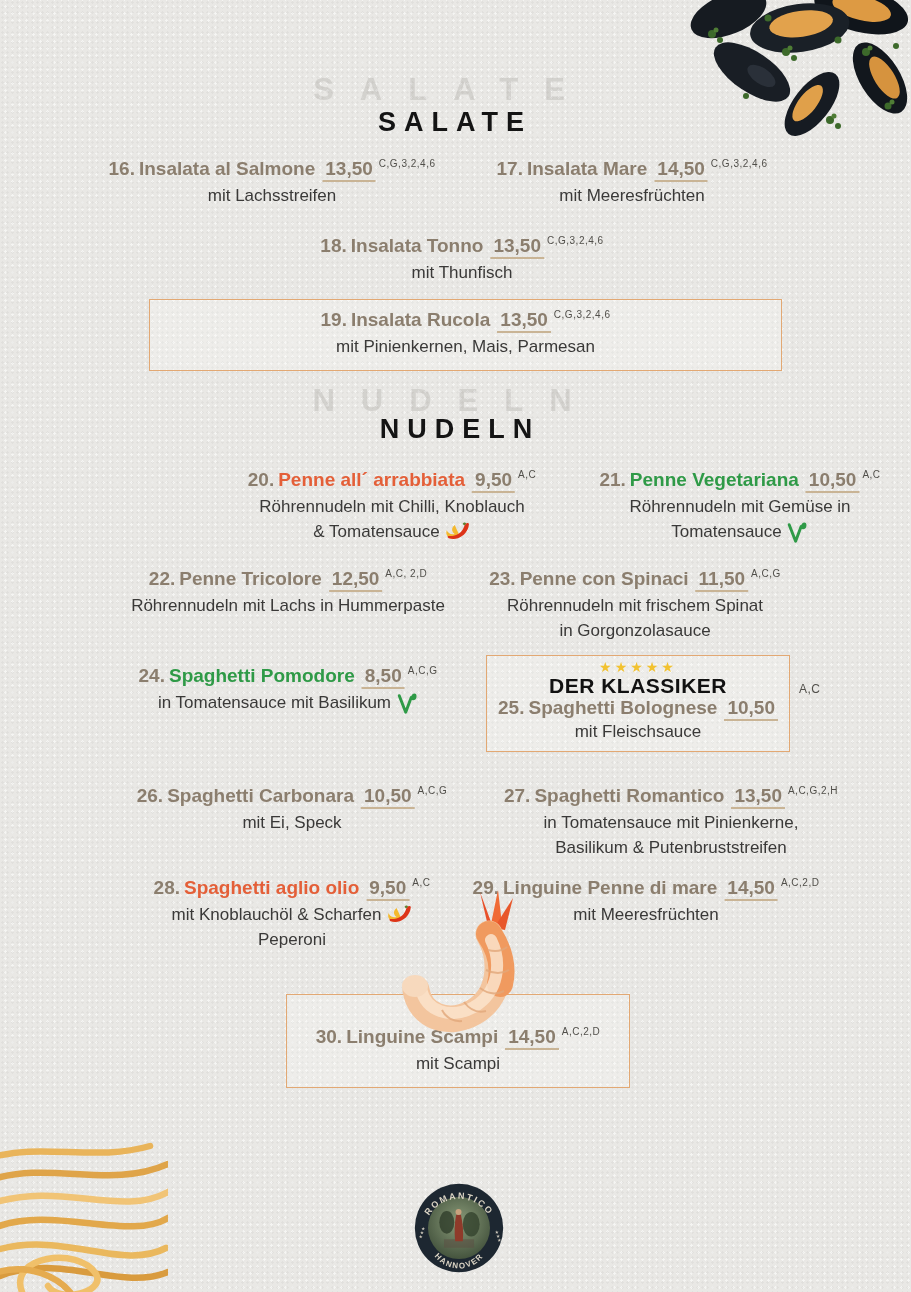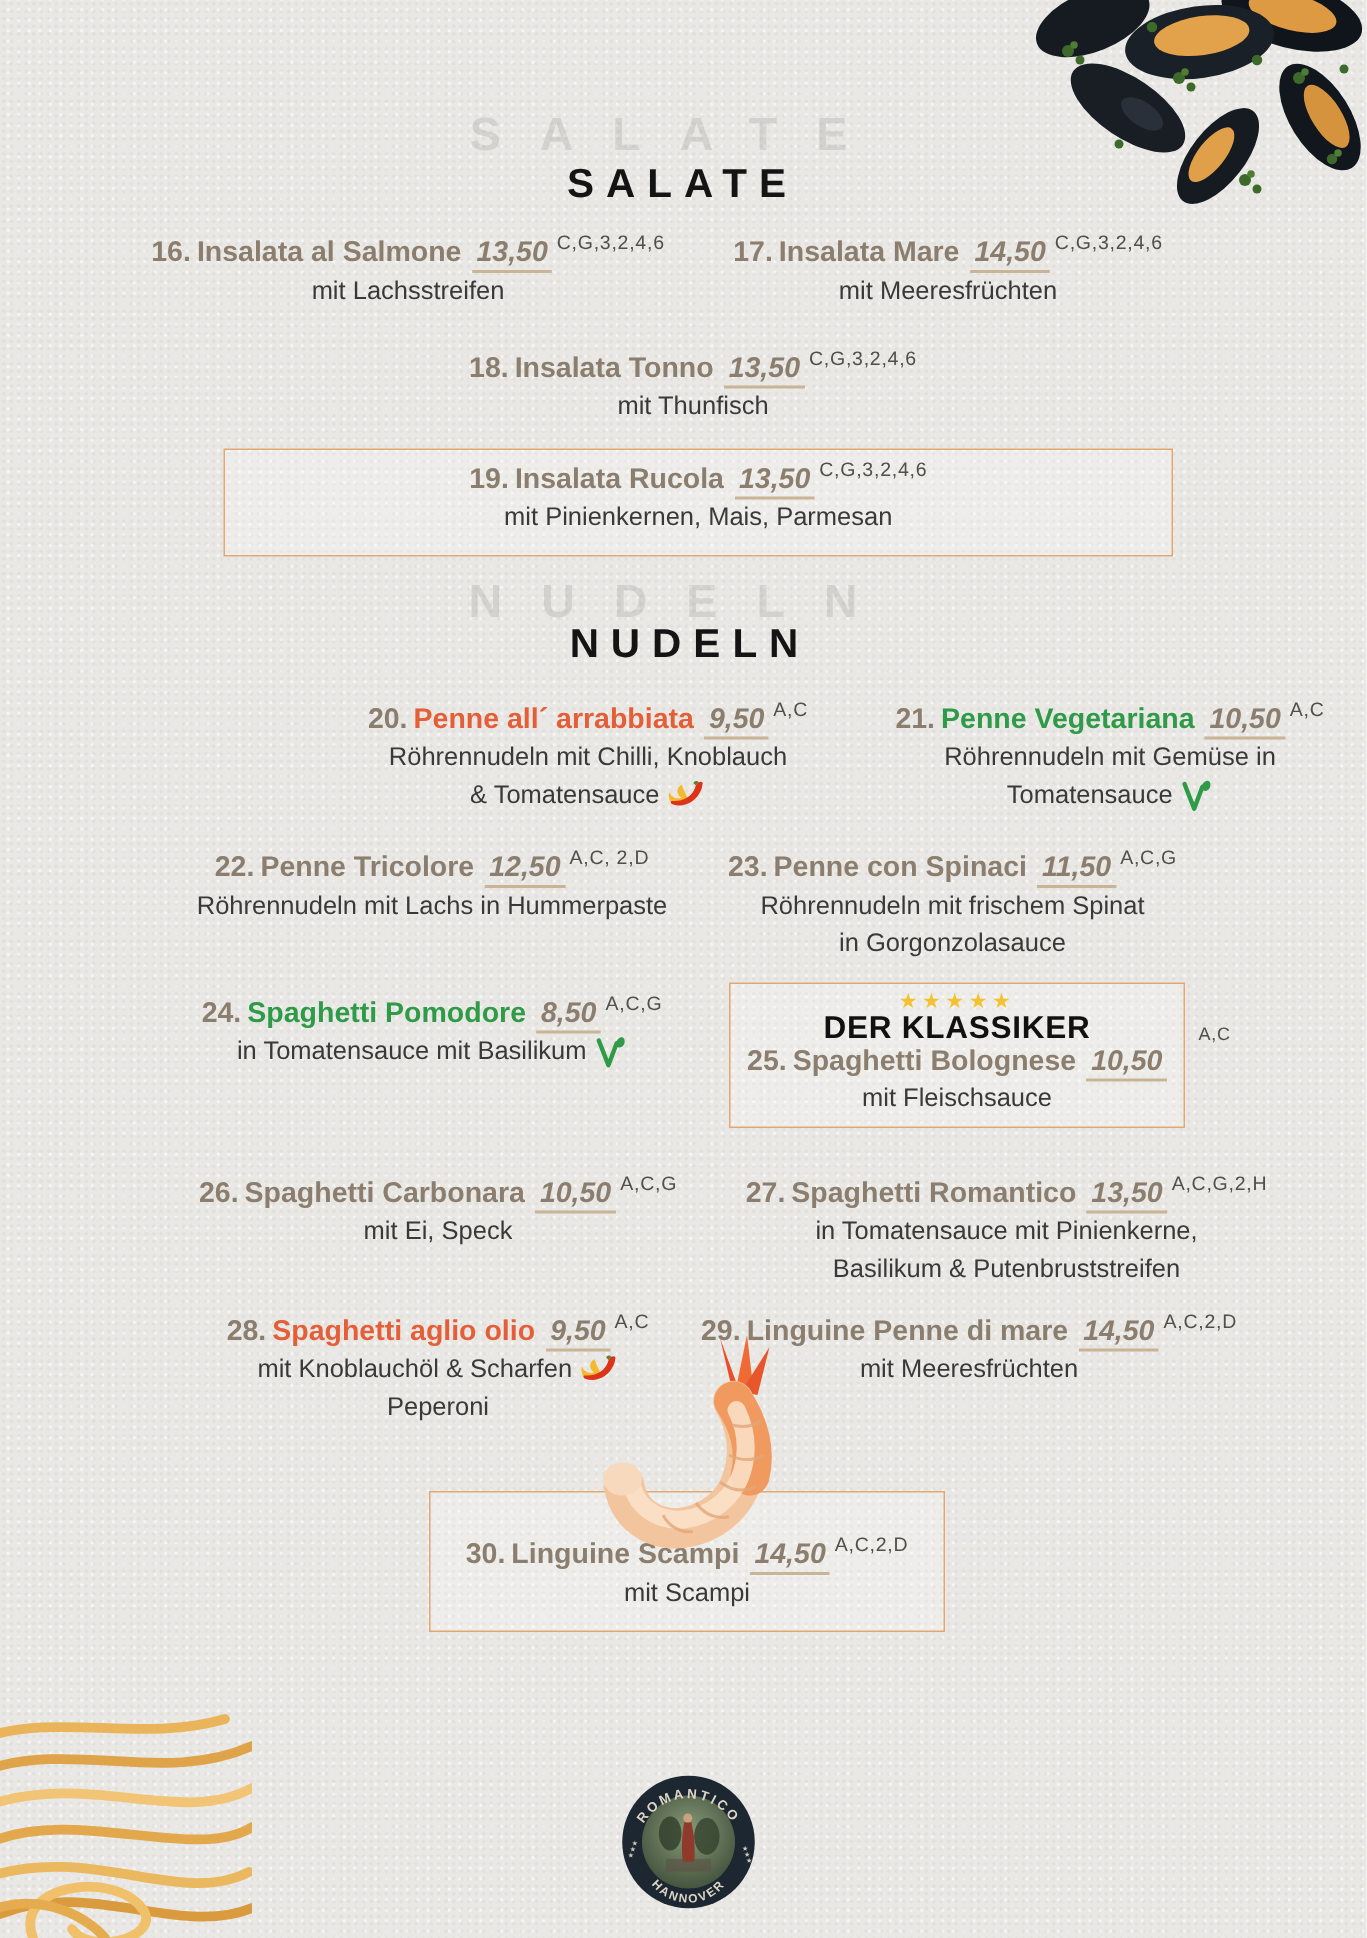--- a/index.html
+++ b/index.html
@@ -22,23 +22,23 @@
   }
   .header {
     font-weight:bold; font-size:27px; letter-spacing:8px;
     color:#141414; white-space:nowrap;
   }
   .item { text-align:center; white-space:nowrap; }
   .t { font-size:19px; font-weight:bold; color:#8b7e6e; line-height:23px; }
   .t .nm { margin-left:4px; }
   .t .nm.orange { color:#e45f38; }
   .t .nm.green  { color:#2f9a47;margin-top:48px; }
-  .t .price { margin-left:7px; border-bottom:2px solid #c9b495; padding:0 3px 1px;font-style:italic; }
+  .t .price { margin-left:7px; border-bottom:2px solid #c9b495; padding:0 3px 1px; }
   .alg {
-    font-size:13px; font-weight:normal; color:#514f4a;
+    font-size:10px; font-weight:normal; color:#514f4a;
     position:relative; top:-8px; margin-left:3px; letter-spacing:0.5px;
   }
   .alg-abs { position:absolute; font-size:12px; color:#514f4a; letter-spacing:0.5px; }
   .d {
     font-size:17px; color:#3a3938; line-height:25px;
     display:flex; justify-content:center; align-items:center; gap:5px;
   }
   .obox {
     border:1.5px solid #e2a873; background:rgba(255,255,255,0.22);
     text-align:center; white-space:nowrap;

